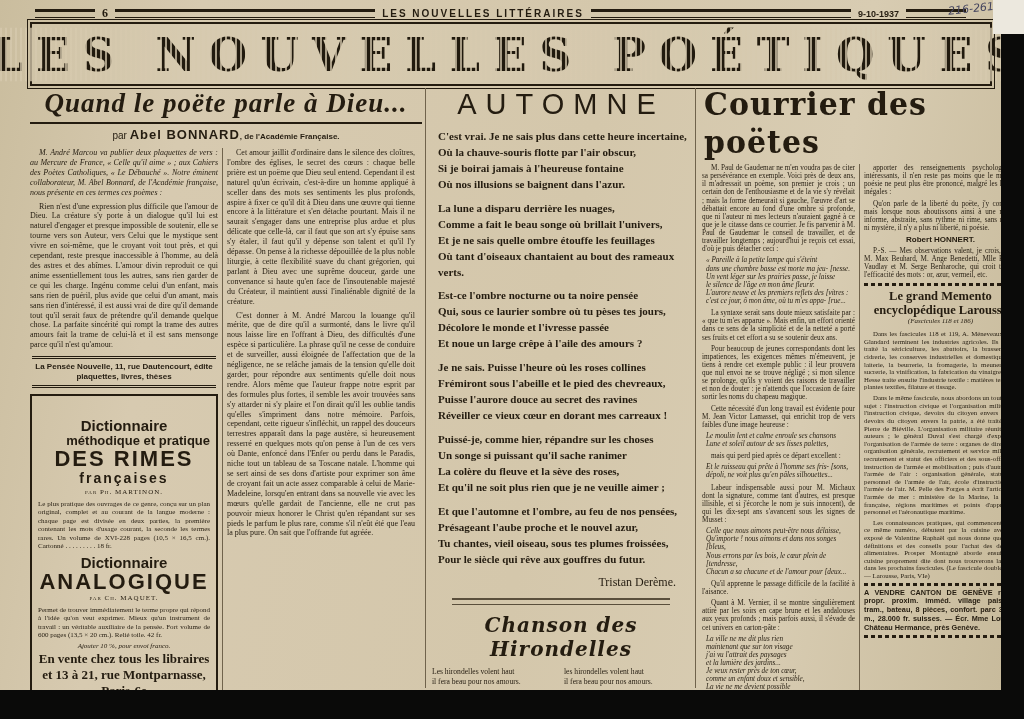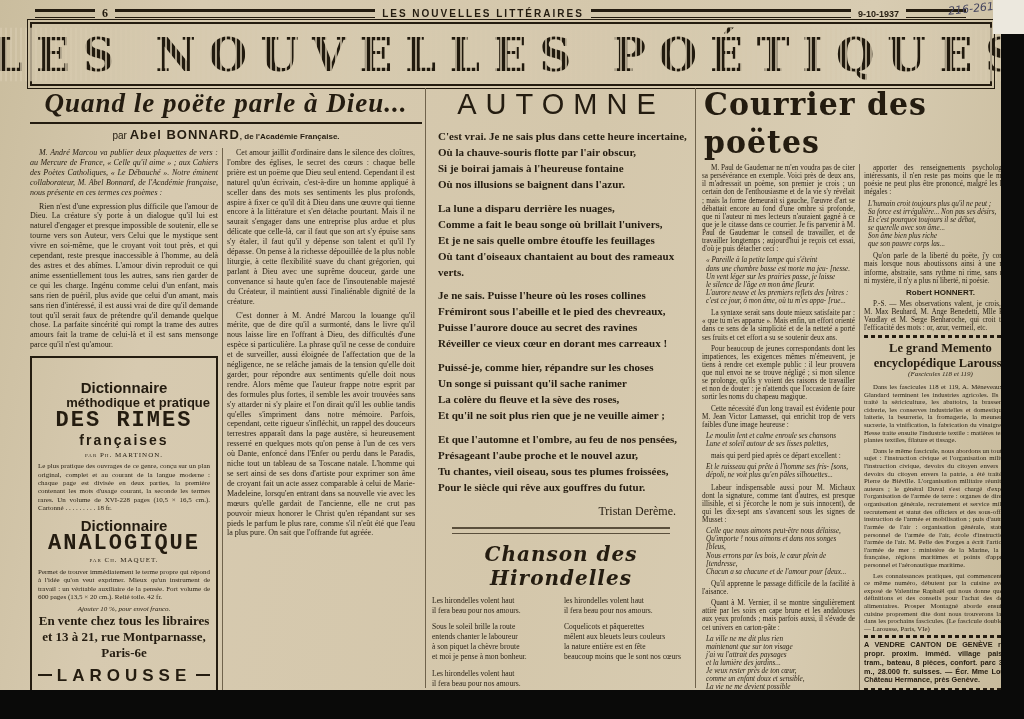--- a/index.html
+++ b/index.html
@@ -48,21 +48,21 @@
   .la-sub{width:188px;font-size:8px;line-height:1.24;}
   .subdiv{width:1px;background:#70634c;margin:0 4px;}
   .intro-block p{font-style:italic;}
   .notice{border-top:3px double #241c10;border-bottom:3px double #241c10;margin:6px 2px;padding:3px 0;
     text-align:center;font-weight:bold;font-size:8px;font-family:"Liberation Sans",sans-serif;}
   .zigzag{height:3px;margin:2px 0;background:repeating-linear-gradient(90deg,#241c10 0 4px,transparent 4px 7px);}
 
   .adbox{border:2px solid #241c10;margin-top:6px;padding:22px 6px 4px 6px;}
   .ad-h1{font-family:"Liberation Sans",sans-serif;font-weight:bold;font-size:15px;text-align:center;line-height:1.05;}
   .ad-h2{font-family:"Liberation Sans",sans-serif;font-weight:bold;font-size:13px;text-align:right;line-height:1.1;}
-  .ad-big{font-family:Liberation Mono, monospace;font-weight:bold;font-size:22px;text-align:center;letter-spacing:2px;line-height:1;}
+  .ad-big{font-family:Liberation Sans, sans-serif;font-weight:bold;font-size:22px;text-align:center;letter-spacing:2px;line-height:1;}
   .ad-mid{font-family:"Liberation Sans",sans-serif;font-weight:bold;font-size:14px;text-align:center;letter-spacing:2px;}
   .ad-by{text-align:center;font-size:7px;letter-spacing:1px;margin:1px 0 3px 0;font-variant:small-caps;}
   .ad-body{font-size:7px;line-height:1.2;text-align:justify;}
   .ad-note{font-style:italic;font-size:7px;text-align:center;margin-top:3px;}
   .ad-vendor{font-size:13px;text-align:center;font-weight:bold;}
   .ad-brand-row{display:flex;align-items:center;margin-top:3px;text-align:center;}
   .ad-brand-row .dash{flex:1;height:2px;background:#241c10;}
   .ad-brand{font-family:"Liberation Sans",sans-serif;font-weight:bold;font-size:17px;letter-spacing:5px;margin:0 5px;}
 
   
@@ -124,20 +124,21 @@
         <span>par </span><span class="b1">Abel BONNARD</span><span class="b2">, de l'Académie Française.</span>
       </div>
       <div class="la-cols">
         <div class="la-sub">
           <div class="intro-block">
               <p>M. André Marcou va publier deux plaquettes de vers : au Mercure de France, « Celle qu'il aime » ; aux Cahiers des Poètes Catholiques, « Le Débauché ». Notre éminent collaborateur, M. Abel Bonnard, de l'Académie française, nous présente en ces termes ces poèmes :</p>
             </div>
           <div>
               <p>Rien n'est d'une expression plus difficile que l'amour de Dieu. La créature s'y porte à un dialogue qu'il lui est naturel d'engager et presque impossible de soutenir, elle se tourne vers son Auteur, vers Celui que le mystique sent vivre en soi-même, que le croyant voit tout près, et qui cependant, reste presque inaccessible à l'homme, au delà des astres et des abîmes. L'amour divin reproduit ce qui anime essentiellement tous les autres, sans rien garder de ce qui les charge. Ingénu comme celui d'un enfant, mais sans rien de puéril, plus avide que celui d'un amant, mais sans rien d'intéressé, il est aussi vrai de dire qu'il demande tout qu'il serait faux de prétendre qu'il demande quelque chose. La parfaite sincérité qui rompt la trame des autres amours fait la trame de celui-là et il est sans mensonge parce qu'il n'est qu'amour.</p>
             </div>
+          <div class="notice">La Pensée Nouvelle, 11, rue Dautencourt, édite plaquettes, livres, thèses</div>
 
           <div class="adbox">
             <div class="ad-h1">Dictionnaire</div>
             <div class="ad-h2">méthodique et pratique</div>
             <div class="ad-big">DES RIMES</div>
             <div class="ad-mid">françaises</div>
             <div class="ad-by">par Ph. MARTINON.</div>
             <div class="ad-body">Le plus pratique des ouvrages de ce genre, conçu sur un plan original, complet et au courant de la langue moderne : chaque page est divisée en deux parties, la première contenant les mots d'usage courant, la seconde les termes rares. Un volume de XVI-228 pages (10,5 × 16,5 cm.). Cartonné . . . . . . . . .  18 fr.</div>
             <div class="ad-h1" style="margin-top:5px">Dictionnaire</div>
             <div class="ad-big">ANALOGIQUE</div>
@@ -166,20 +167,24 @@
       <div class="automne-title">AUTOMNE</div>
       <div class="automne-body">
           <div class="stanza">C'est vrai. Je ne sais plus dans cette heure incertaine,
 Où la chauve-souris flotte par l'air obscur,
 Si je boirai jamais à l'heureuse fontaine
 Où nos illusions se baignent dans l'azur.</div>
           <div class="stanza">La lune a disparu derrière les nuages,
 Comme a fait le beau songe où brillait l'univers,
 Et je ne sais quelle ombre étouffe les feuillages
 Où tant d'oiseaux chantaient au bout des rameaux verts.</div>
+          <div class="stanza">Est-ce l'ombre nocturne ou ta noire pensée
+Qui, sous ce laurier sombre où tu pèses tes jours,
+Décolore le monde et l'ivresse passée
+Et noue un large crêpe à l'aile des amours ?</div>
           <div class="stanza">Je ne sais. Puisse l'heure où les roses collines
 Frémiront sous l'abeille et le pied des chevreaux,
 Puisse l'aurore douce au secret des ravines
 Réveiller ce vieux cœur en dorant mes carreaux !</div>
           <div class="stanza">Puissé-je, comme hier, répandre sur les choses
 Un songe si puissant qu'il sache ranimer
 La colère du fleuve et la sève des roses,
 Et qu'il ne soit plus rien que je ne veuille aimer ;</div>
           <div class="stanza">Et que l'automne et l'ombre, au feu de nos pensées,
 Présageant l'aube proche et le nouvel azur,
@@ -252,34 +257,28 @@
 et la lumière des jardins...
 Je veux rester près de ton cœur,
 comme un enfant doux et sensible,
 La vie ne me devient possible
 qu'à te voir dans tes yeux rêveurs.</p>
           </div>
         <div class="cr-divider"></div>
         <div class="cr-sub">
           <div>
               <p>apporter des renseignements psychologiques intéressants, il n'en reste pas moins que le mot de poésie ne peut plus être prononcé, malgré les lignes inégales :</p>
-              <p class="verse">L'humain croit toujours plus qu'il ne peut ;
-Sa force est irrégulière... Non pas ses désirs,
-Et c'est pourquoi toujours il se débat,
-se querelle avec son âme...
-Son âme bien plus riche
-que son pauvre corps las...</p>
               <p>Qu'on parle de la liberté du poëte, j'y consens, mais lorsque nous aboutissons ainsi à une masse informe, abstraite, sans rythme ni rime, sans règles ni mystère, il n'y a plus ni liberté, ni poésie.</p>
             </div>
           <div class="cr-sig">Robert HONNERT.</div>
           <p>P.-S. — Mes observations valent, je crois, pour M. Max Beuhard, M. Ange Benedetti, Mlle Renée Vaudlay et M. Serge Benharoche, qui croit trop à l'efficacité des mots : or, azur, vermeil, etc.</p>
           <div class="zigzag"></div>
           <div class="memento-title">Le grand Memento</div>
           <div class="memento-title" style="margin-top:0">encyclopédique Larousse</div>
-          <div class="memento-sub">(Fascicules 118 et 119)</div>
+          <div class="memento-sub">(Fascicules 118 et 186)</div>
           <div class="memento-body">
               <p>Dans les fascicules 118 et 119, A. Méneveaux et J. Glandard terminent les industries agricoles. Ils y ont traité la sériciculture, les abattoirs, la brasserie, la cidrerie, les conserves industrielles et domestiques, la laiterie, la beurrerie, la fromagerie, la meunerie, la sucrerie, la vinification, la fabrication du vinaigre. Jean Hesse traite ensuite l'industrie textile : matières textiles, plantes textiles, filature et tissage.</p>
               <p>Dans le même fascicule, nous abordons un tout autre sujet : l'instruction civique et l'organisation militaire ; l'instruction civique, devoirs du citoyen envers l'État, devoirs du citoyen envers la patrie, a été traitée par Pierre de Biéville. L'organisation militaire réunit deux auteurs ; le général Duval s'est chargé d'expliquer l'organisation de l'armée de terre : organes de direction, organisation générale, recrutement et service militaire, recrutement et statut des officiers et des sous-officiers, instruction de l'armée et mobilisation ; puis d'autre part l'armée de l'air : organisation générale, statut du personnel de l'armée de l'air, école d'instruction de l'armée de l'air. M. Pelle des Forges a écrit l'article sur l'armée de mer : ministère de la Marine, la flotte française, régions maritimes et points d'appui, le personnel et l'aéronautique maritime.</p>
               <p>Les connaissances pratiques, qui commencent dans ce même numéro, débutent par la cuisine avec un exposé de Valentine Raphaël qui nous donne quelques définitions et des conseils pour l'achat des denrées alimentaires. Prosper Montagné aborde ensuite la cuisine proprement dite dont nous trouverons la suite dans les prochains fascicules. (Le fascicule double, 5 fr. — Larousse, Paris, VIe)</p>
             </div>
           <div class="zigzag"></div>
           <div class="vendre">A VENDRE CANTON DE GENÈVE ravis. propr. proxim. imméd. village paisible, tram., bateau, 8 pièces, confort. parc 3.000 m., 28.000 fr. suisses. — Écr. Mme Louise, Château Hermance, près Genève.</div>
           <div class="zigzag"></div>
 
         </div>

